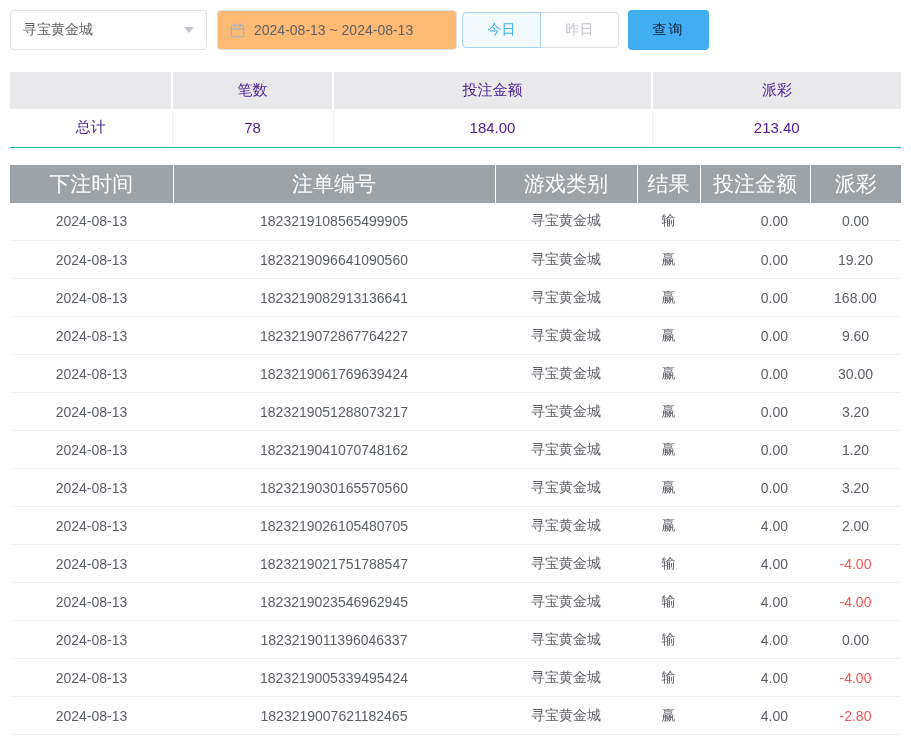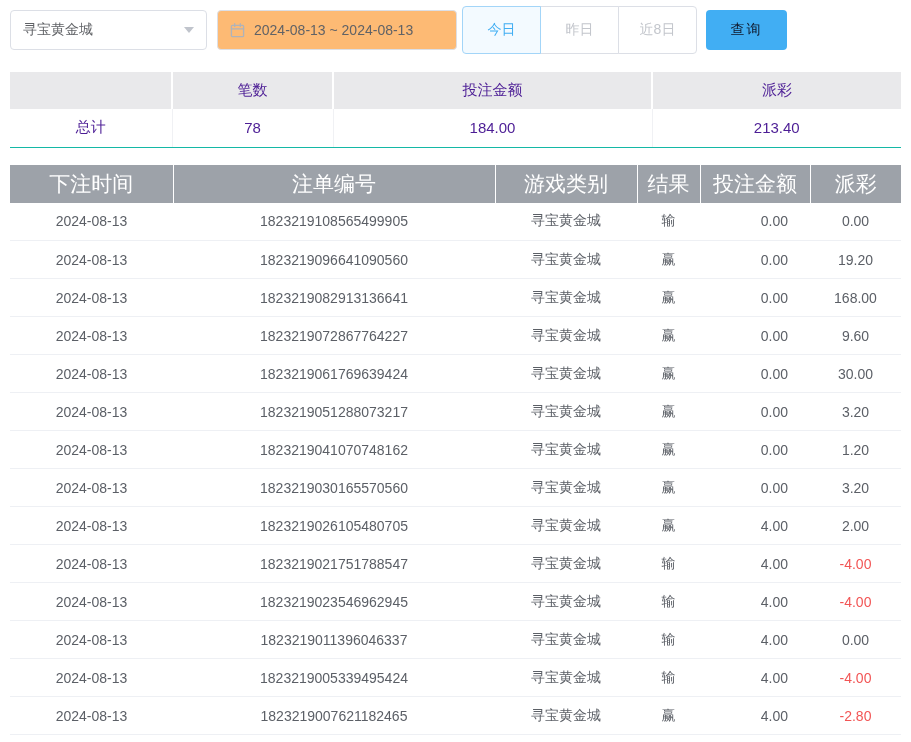--- a/index.html
+++ b/index.html
@@ -19,21 +19,21 @@
     width: 0; height: 0; border-left: 5px solid transparent;
     border-right: 5px solid transparent; border-top: 6px solid #c0c4cc;
   }
   .date-box {
     width: 240px; height: 40px; border: 1px solid var(--control-border, #dcdfe6);
     border-radius: 4px; display: flex; align-items: center; gap: 9px;
     padding: 0 12px; margin-left: 10px; font-size: 14px; color: #606266; background: #fdba74; cursor: pointer;
   }
   .btn-group { display: flex; margin-left: 5px; }
   .qbtn {
-    width: 79px; height: 48px; background: #fff; border: 1px solid var(--control-border, #dcdfe6);
+    width: 79px; height: 36px; background: #fff; border: 1px solid var(--control-border, #dcdfe6);
     font-size: 14px; color: var(--muted-text, #c3c6cc); margin-left: -1px; cursor: pointer;
     font-family: inherit;
   }
   .qbtn:first-child { border-radius: 4px 0 0 4px; margin-left: 0; }
   .qbtn:last-child { border-radius: 0 4px 4px 0; }
   .qbtn.active {
     color: var(--accent, #41aef3); border-color: #a3d5f8; background: #f3faff;
     position: relative; z-index: 1;
   }
   .query-btn {
@@ -82,21 +82,20 @@
       <line x1="1.5" y1="6.2" x2="14.5" y2="6.2"></line>
       <line x1="5" y1="0.8" x2="5" y2="3.6"></line>
       <line x1="11" y1="0.8" x2="11" y2="3.6"></line>
     </svg>
     <span>2024-08-13 ~ 2024-08-13</span>
   </div>
 
   <div class="btn-group">
     <button class="qbtn active">今日</button>
     <button class="qbtn">昨日</button>
-    <button class="qbtn">近8日</button>
   </div>
 
   <button class="query-btn">查询</button>
 </div>
 
 <table class="summary">
   <colgroup>
     <col style="width:162px">
       <col style="width:161px">
       <col style="width:319px">

